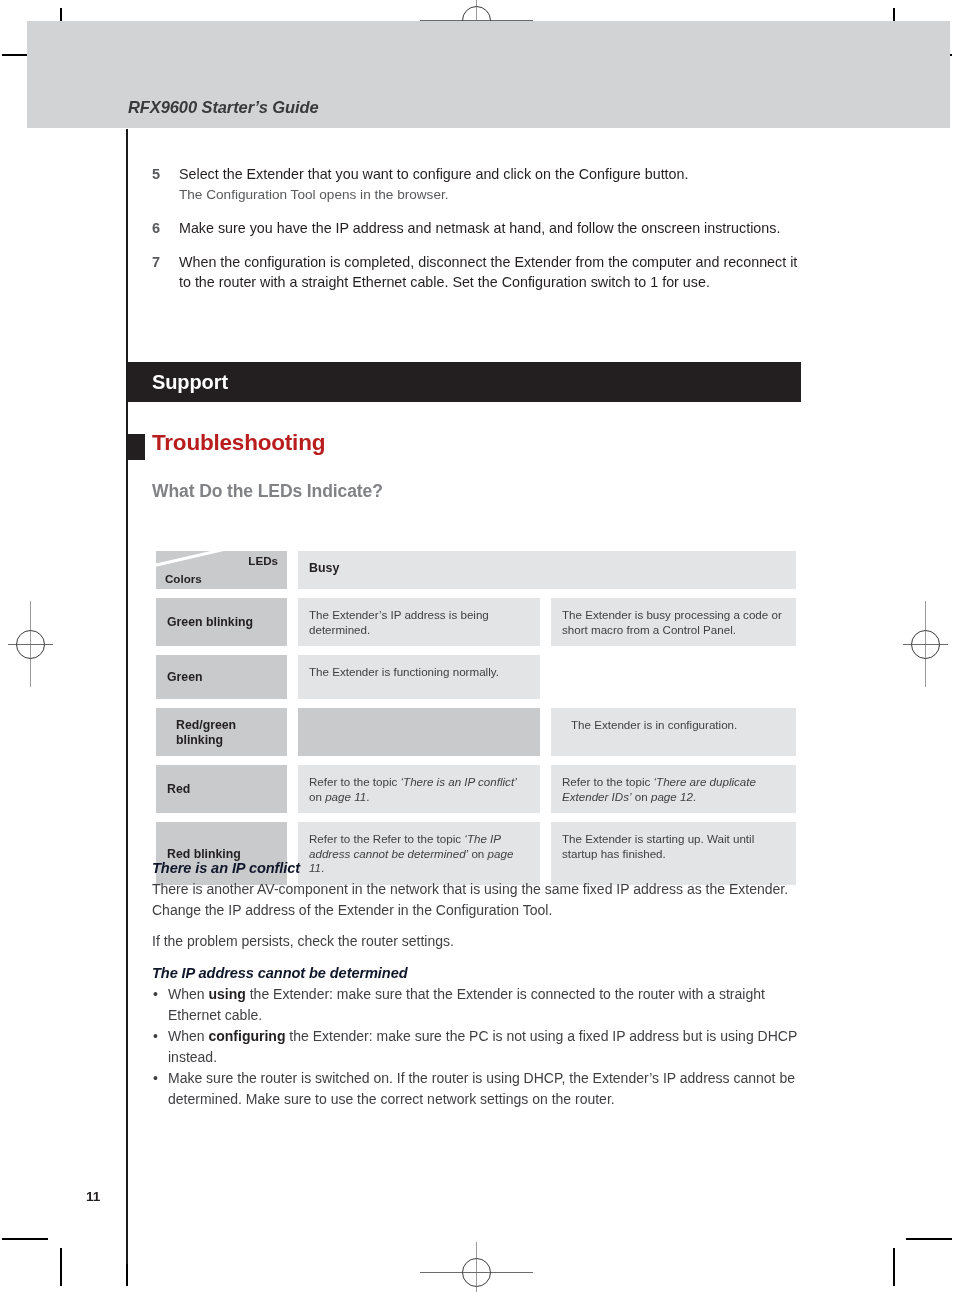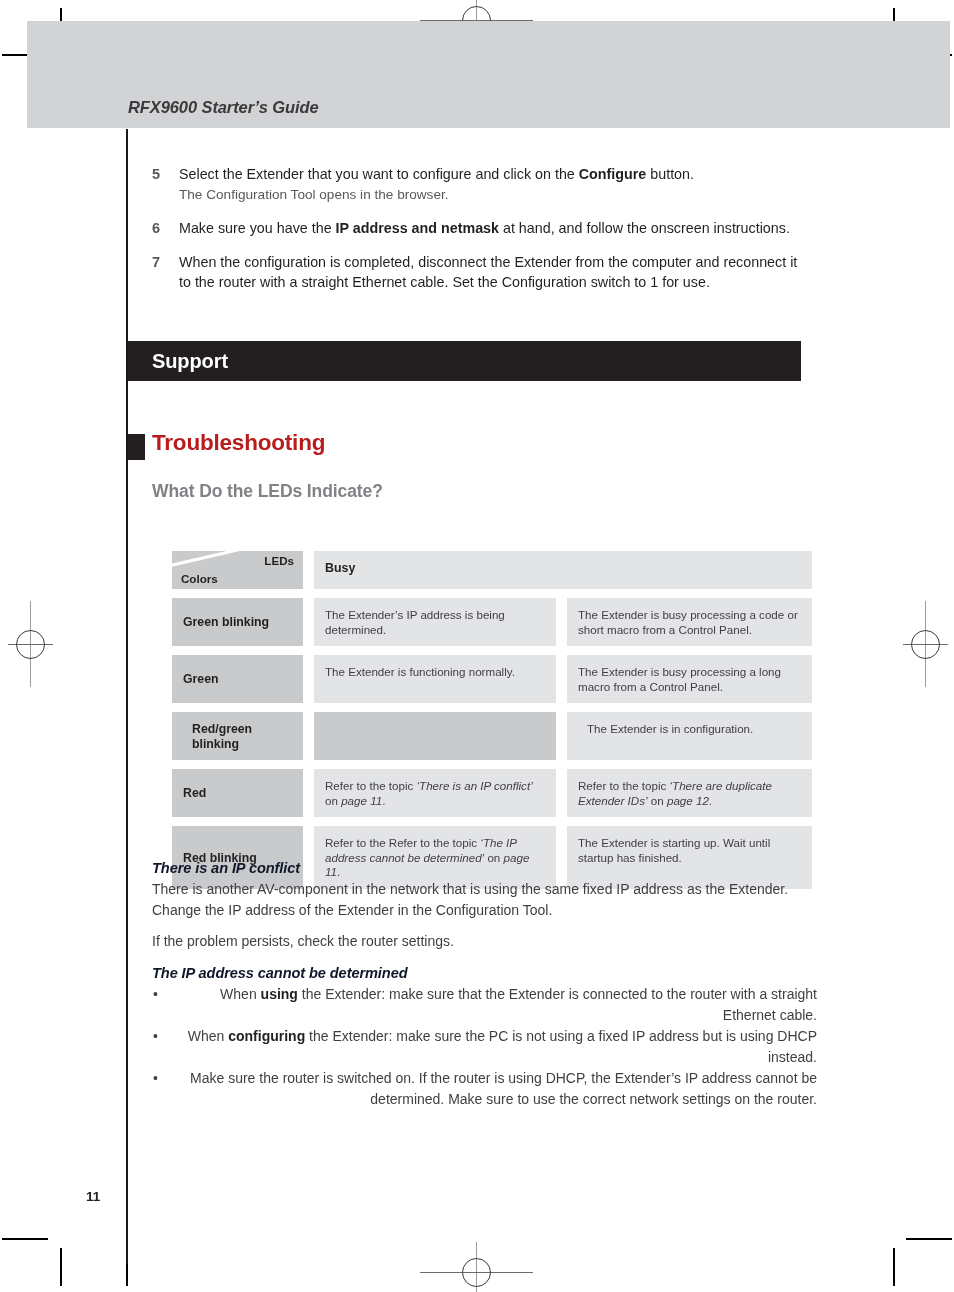--- a/index.html
+++ b/index.html
@@ -73,26 +73,26 @@
     flex: 1 1 auto;
     font-size: 14.3px;
     line-height: 20.5px;
     color: #231f20;
   }
   .step-sub {
     display: block;
     color: #58595b;
     font-size: 13.6px;
   }
-  .step-body b { font-weight: bold; text-align: right; }
+  .step-body b { font-weight: normal; text-align: right; }
 
   
   .support-bar {
     position: absolute;
-    left: 128px; top: 341px;
+    left: 128px; top: 362px;
     width: 673px; height: 40px;
     background: #231f20;
   }
   .support-bar span {
     position: absolute;
     left: 24px; top: 9px;
     color: #ffffff;
     font-size: 20px;
     font-weight: bold;
     letter-spacing: -0.1px;
@@ -120,21 +120,20 @@
     font-weight: bold;
     color: #808285;
     letter-spacing: -0.1px;
   }
 
   
   .led-table {
     position: absolute;
     left: 156px; top: 551px;
     width: 640px;
-    margin-left: 16px;
   }
   .led-row {
     display: flex;
     gap: 11px;
     margin-bottom: 9px;
   }
   .cell {
     padding: 10px 11px 9px 11px;
     font-size: 11.6px;
     line-height: 14.5px;
@@ -212,21 +211,21 @@
     margin-bottom: 3px;
     letter-spacing: -0.1px;
   }
   .para {
     font-size: 14px;
     line-height: 20.5px;
     color: #3f3f42;
     margin-bottom: 11px;
   }
   .para:last-child { margin-bottom: 0; }
-  .bullets { margin: 0; padding: 0; list-style: none; text-align: right; }
+  .bullets { margin: 0; padding: 0; list-style: none; }
   .bullets li {
     position: relative;
     padding-left: 16px;
     font-size: 14px;
     line-height: 20.5px;
     color: #3f3f42;
     margin-bottom: 1px;
   }
   .bullets li::before {
     content: "\2022";
@@ -321,21 +320,20 @@
 
   <div class="led-row row-h2">
     <div class="cell c1">Green blinking</div>
     <div class="cell c2">The Extender’s IP address is being determined.</div>
     <div class="cell c3">The Extender is busy processing a code or short macro from a Control Panel.</div>
   </div>
 
   <div class="led-row row-h3">
     <div class="cell c1">Green</div>
     <div class="cell c2">The Extender is functioning normally.</div>
-    <div class="cell c3">The Extender is busy processing a long macro from a Control Panel.</div>
   </div>
 
   <div class="led-row row-h4">
     <div class="cell c1">Red/green blinking</div>
     <div class="cell c2 empty"></div>
     <div class="cell c3">The Extender is in configuration.</div>
   </div>
 
   <div class="led-row row-h5">
     <div class="cell c1">Red</div>

